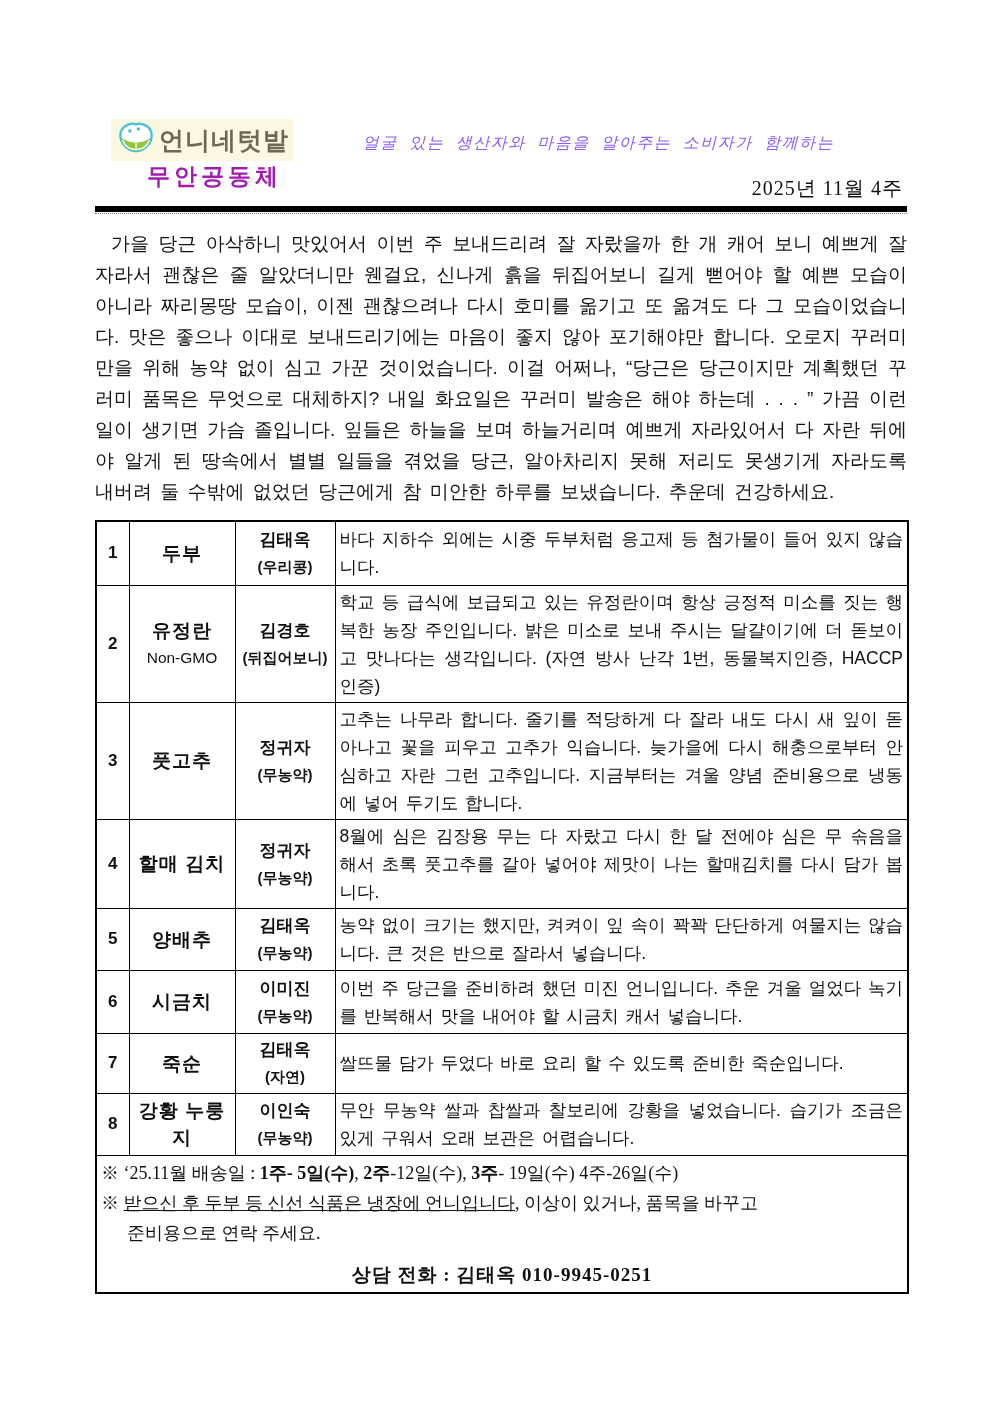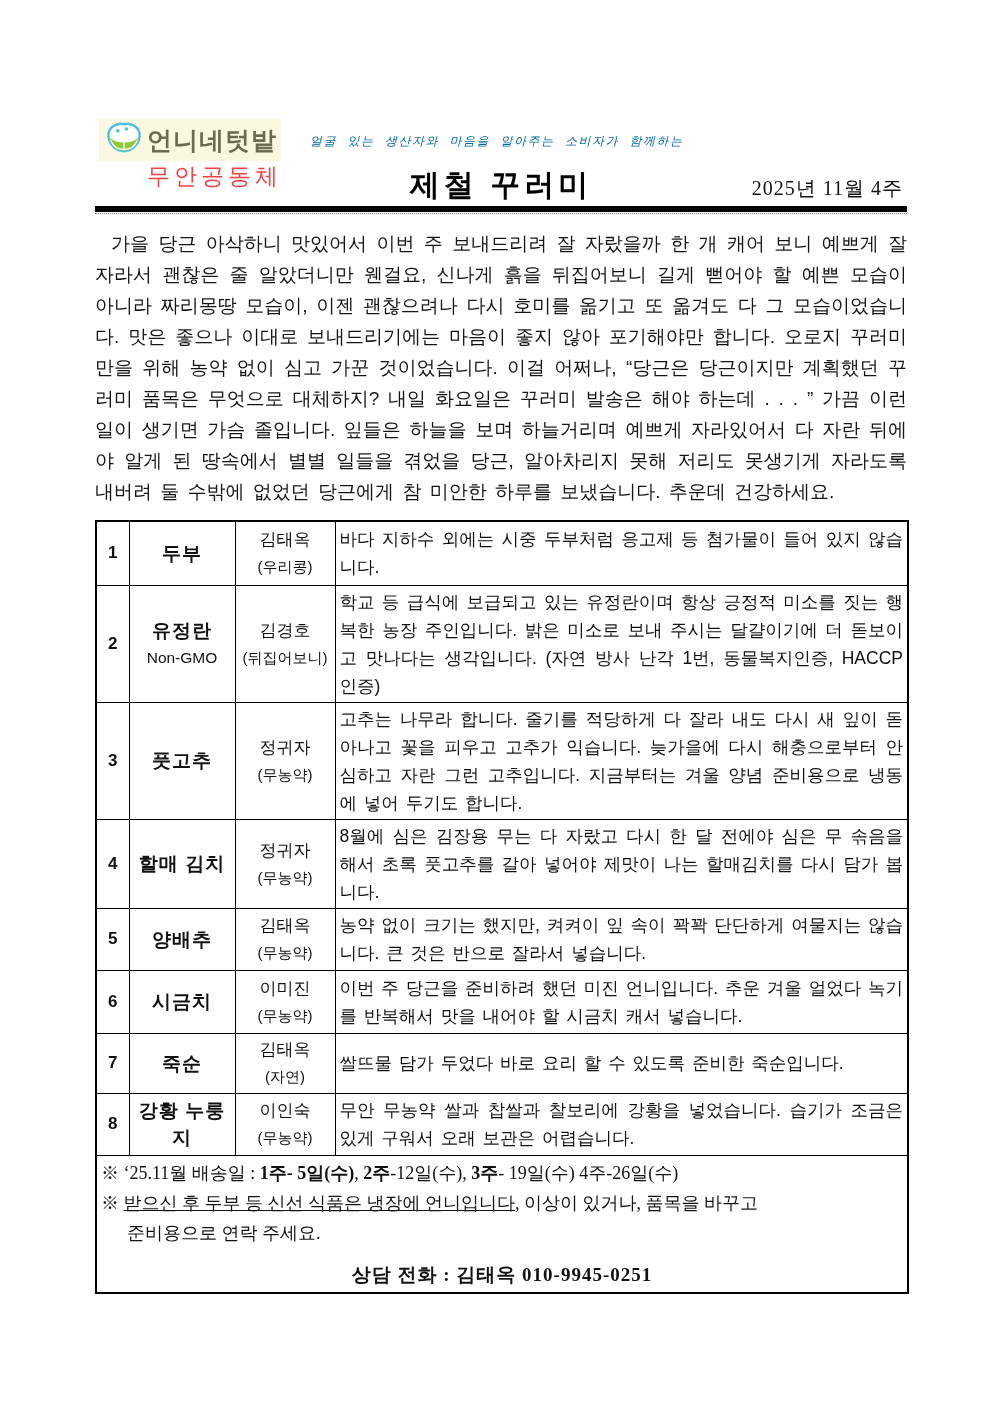--- a/index.html
+++ b/index.html
@@ -2,25 +2,25 @@
 <html lang="ko"><head>
 <meta charset="utf-8">
 <style>
   html,body{margin:0;padding:0;background:#ffffff;}
   body{width:992px;height:1403px;position:relative;font-family:"Liberation Sans","DejaVu Sans",sans-serif;color:#111;}
   .page{position:absolute;left:0;top:0;width:992px;height:1403px;background:#fff;overflow:hidden;}
   .content{position:absolute;left:95px;top:115px;width:812px;}
 
   
   .header{position:relative;height:95px;}
-  .logo-box{position:absolute;left:4px;top:4px;width:182px;height:42px;background:#fbf8e1;display:flex;align-items:center;padding:0 6px;box-sizing:border-box;}
+  .logo-box{position:absolute;left:16px;top:4px;width:182px;height:42px;background:#fbf8e1;display:flex;align-items:center;padding:0 6px;box-sizing:border-box;}
   .logo-icon{flex:0 0 auto;margin-right:4px;}
   .brand-text{font-size:25px;font-weight:bold;color:#6b6a52;letter-spacing:1px;white-space:nowrap;}
-  .community{position:absolute;left:52px;top:46px;font-size:23px;font-weight:400;color:#ef4444;letter-spacing:4px;text-align:center;}
-  .slogan{position:absolute;left:215px;right:20px;top:18px;text-align:left;font-size:12px;letter-spacing:1.5px;word-spacing:6px;color:#0369a1;font-family:"Liberation Serif","DejaVu Serif",serif;font-style:italic;}
+  .community{position:absolute;left:52px;top:46px;font-size:23px;font-weight:700;color:#a21caf;letter-spacing:4px;text-align:center;}
+  .slogan{position:absolute;left:215px;right:20px;top:18px;text-align:center;font-size:16px;letter-spacing:1.5px;word-spacing:6px;color:#8b5cf6;font-family:"Liberation Serif","DejaVu Serif",serif;font-style:italic;}
   .title{position:absolute;left:0;right:0;top:50px;text-align:center;font-size:30px;font-weight:bold;letter-spacing:4px;color:#000;}
   .date{position:absolute;right:4px;top:60px;font-size:20px;font-family:"Liberation Serif","DejaVu Serif",serif;letter-spacing:1px;}
   .divider{position:absolute;left:0;right:0;top:91px;height:6px;background:#000;}
   .divider:after{content:"";position:absolute;left:0;right:0;top:7px;border-top:1px dotted #777;}
 
   
   .intro{margin-top:18px;font-size:19px;line-height:31px;text-align:justify;text-indent:16px;word-spacing:3px;color:#141414;}
 
   
   table.items{border-collapse:collapse;width:812px;margin-top:13px;table-layout:fixed;border:2px solid #000;}
@@ -28,21 +28,21 @@
   table.items col.c-item{width:106px;}
   table.items col.c-prod{width:100px;}
   table.items col.c-desc{width:573px;}
   table.items th, table.items td{border:1px solid #000;padding:2px 4px;vertical-align:middle;box-sizing:border-box;}
   tr.head-row{height:57px;}
   th.h{font-size:18px;font-weight:bold;text-align:center;line-height:26px;padding:1px 2px;}
   .desc-head{display:flex;width:58%;margin:0 auto 0 12%;justify-content:space-between;}
   td.no{font-weight:bold;text-align:center;font-size:17px;}
   td.item{font-weight:bold;text-align:center;font-size:19px;letter-spacing:1px;line-height:27px;}
   td.item .sub{display:block;font-weight:normal;font-size:15.5px;letter-spacing:0;}
-  td.prod{text-align:center;font-size:17px;line-height:27px;}
+  td.prod{text-align:center;font-size:17px;line-height:27px;font-weight:bold;}
   td.prod .method{display:block;font-size:15px;}
   td.desc{font-size:17.5px;line-height:28px;text-align:justify;padding:3px 9px;word-spacing:2px;}
   tr.r1{height:64px;} tr.r2{height:113px;} tr.r3{height:113px;} tr.r4{height:85px;}
   tr.r5{height:62px;} tr.r6{height:63px;} tr.r7{height:60px;} tr.r8{height:62px;}
 
   
   tr.notes-row{height:112px;}
   td.notes{padding:6px 12px;font-family:"Liberation Serif","DejaVu Serif",serif;font-size:18px;line-height:30px;vertical-align:top;}
   .note-line{white-space:normal;}
   .note-cont{padding-left:26px;}
@@ -64,21 +64,20 @@
             <path d="M34.2 20.5 C32 26 27 30.2 20 30.4" fill="none" stroke="#ffffff" stroke-width="1.4"></path>
             <path d="M20 22.5 L20 30.5" stroke="#ffffff" stroke-width="1.4"></path>
             <circle cx="13.5" cy="10.5" r="1.9" fill="#4fc1dc"></circle>
             <circle cx="22.5" cy="8.5" r="1.9" fill="#4fc1dc"></circle>
           </svg>
         </span>
         <span class="brand-text">언니네텃밭</span>
       </div>
       <div class="community">무안공동체</div>
       <div class="slogan">얼굴 있는 생산자와 마음을 알아주는 소비자가 함께하는</div>
-      <div class="title">제철 꾸러미</div>
       <div class="date">2025년 11월 4주</div>
       <div class="divider"></div>
     </div>
 
     <div class="intro">가을 당근 아삭하니 맛있어서 이번 주 보내드리려 잘 자랐을까 한 개 캐어 보니 예쁘게 잘 자라서 괜찮은 줄 알았더니만 웬걸요, 신나게 흙을 뒤집어보니 길게 뻗어야 할 예쁜 모습이 아니라 짜리몽땅 모습이, 이젠 괜찮으려나 다시 호미를 옮기고 또 옮겨도 다 그 모습이었습니다. 맛은 좋으나 이대로 보내드리기에는 마음이 좋지 않아 포기해야만 합니다. 오로지 꾸러미만을 위해 농약 없이 심고 가꾼 것이었습니다. 이걸 어쩌나, “당근은 당근이지만 계획했던 꾸러미 품목은 무엇으로 대체하지? 내일 화요일은 꾸러미 발송은 해야 하는데 . . . ” 가끔 이런 일이 생기면 가슴 졸입니다. 잎들은 하늘을 보며 하늘거리며 예쁘게 자라있어서 다 자란 뒤에야 알게 된 땅속에서 별별 일들을 겪었을 당근, 알아차리지 못해 저리도 못생기게 자라도록 내버려 둘 수밖에 없었던 당근에게 참 미안한 하루를 보냈습니다. 추운데 건강하세요.</div>
 
     <table class="items">
       <colgroup>
         <col class="c-no">
           <col class="c-item">

